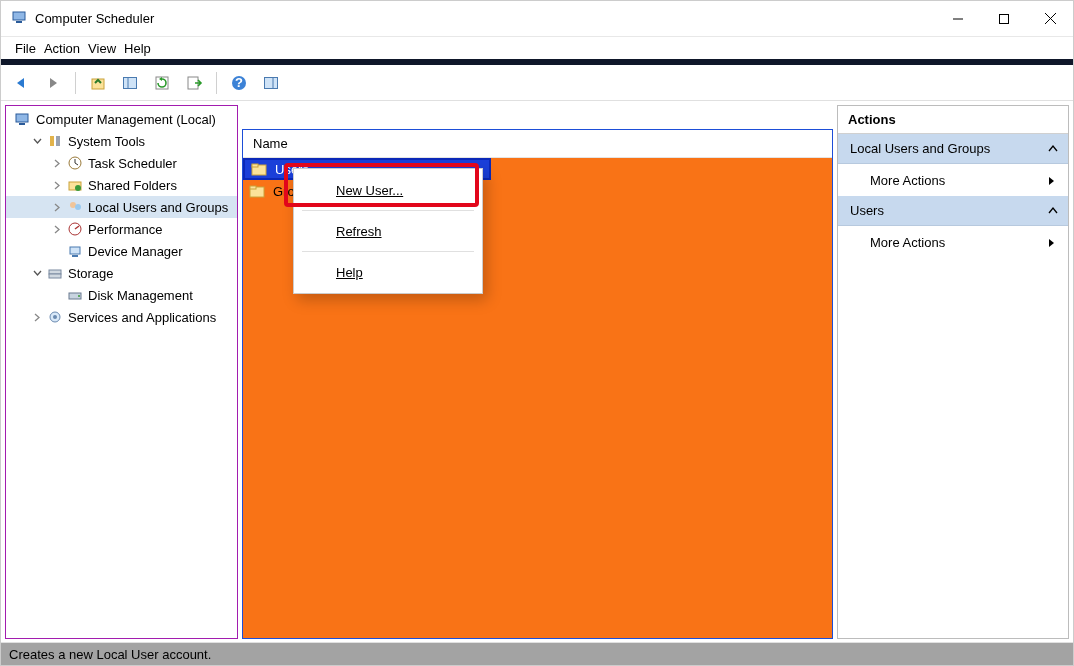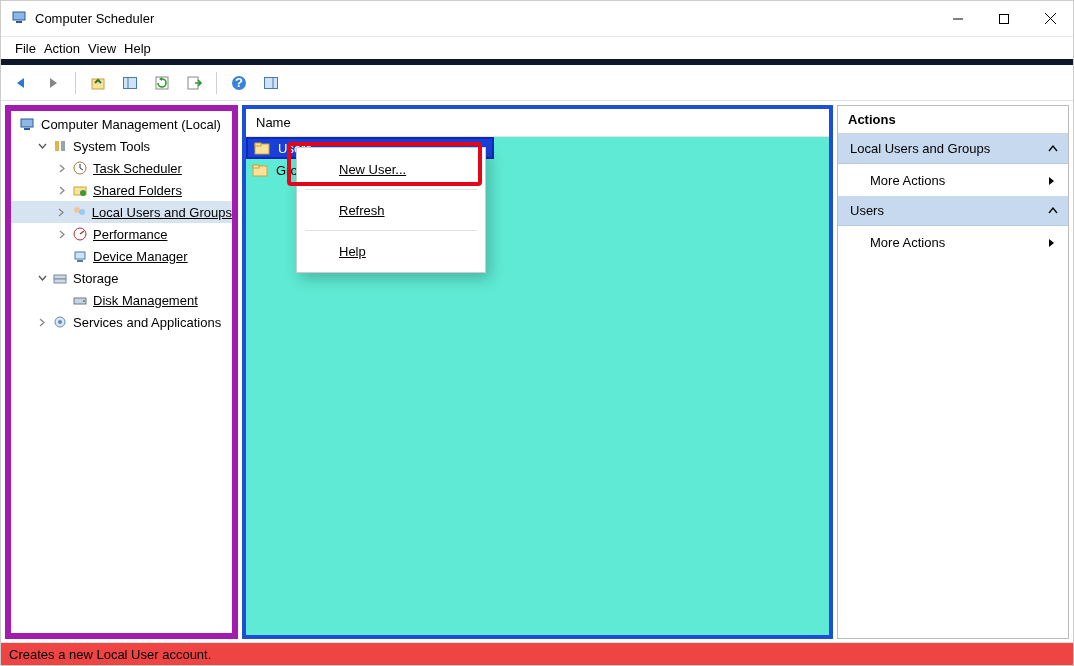--- a/index.html
+++ b/index.html
@@ -17,33 +17,33 @@
 .menubar { height: 28px; display: flex; align-items: center; padding: 0 10px; border-bottom: 6px solid #0f172a; }
 .menubar .menu-item { padding: 2px 4px; cursor: default; }
 
 
 .toolbar { height: 36px; display: flex; align-items: center; padding: 0 6px; gap: 4px; border-bottom: 1px solid #e0e0e0; }
 .tool { width: 28px; height: 28px; display: flex; align-items: center; justify-content: center; border: 1px solid transparent; border-radius: 2px; }
 .sep { width: 1px; height: 22px; background: #d0d0d0; margin: 0 4px; }
 
 
 .main { flex: 1; display: flex; border-bottom: 1px solid #e0e0e0; min-height: 0; padding: 4px 4px 3px 4px; gap: 4px; }
-.tree-pane { width: 233px; border: 6px solid #a21caf; background: #fff; overflow-y: auto; padding: 2px 0; }
-.list-pane { flex: 1; border: 4px solid #1d4ed8; background: #5eead4; position: relative; }
+.tree-pane { width: 233px; border: 1px solid #a21caf; background: #fff; overflow-y: auto; padding: 2px 0; }
+.list-pane { flex: 1; border: 1px solid #1d4ed8; background: #f97316; position: relative; margin-top: 24px; }
 .actions-pane { width: 232px; border: 1px solid #bcbcbc; background: #fff; display: flex; flex-direction: column; }
 
 
 .tree { font-size: 13px; }
 .tree .node { display: flex; align-items: center; height: 22px; padding-left: 6px; white-space: nowrap; cursor: default; }
 .tree .caret { width: 14px; height: 14px; display: inline-flex; align-items: center; justify-content: center; margin-right: 2px; color: #555; }
 .tree .ticon { width: 18px; display: inline-flex; align-items: center; justify-content: center; margin-right: 4px; }
 .tree .selected { background: #d6e4f2; }
 .d1 { padding-left: 8px !important; }
 .d2 { padding-left: 24px !important; }
-.d3 { padding-left: 44px !important; text-decoration: underline; }
+.d3 { padding-left: 44px !important; }
 
 
 .list-header { height: 28px; display: flex; align-items: center; padding: 0 10px; border-bottom: 1px solid #e4e4e4; background: #fff; font-weight: 400; }
 .list-body { }
 .list-item { height: 22px; display: flex; align-items: center; padding-left: 6px; cursor: default; }
 .list-item .folder-icon { width: 18px; display: inline-flex; margin-right: 6px; }
 .list-item.selected { background: #1a3fd9; color: #fff; border: 2px solid #0b28b8; }
 .list-item.selected .folder-icon svg rect { }
 
 
@@ -53,21 +53,21 @@
 .highlight-box { position: absolute; border: 4px solid #e2061b; pointer-events: none; z-index: 25; border-radius: 4px; }
 
 
 .actions-header { height: 28px; background: #fff; font-weight: 700; padding: 0 10px; display: flex; align-items: center; border-bottom: 1px solid #d0d0d0; font-size: 14px; }
 .actions-group { background: #c7d9ee; height: 30px; display: flex; align-items: center; padding: 0 12px; border-bottom: 1px solid #b7c9de; font-size: 13px; position: relative; }
 .actions-group .collapse { position: absolute; right: 10px; top: 8px; }
 .actions-link { height: 32px; display: flex; align-items: center; padding: 0 32px; cursor: default; position: relative; }
 .actions-link .arrow { position: absolute; right: 12px; top: 10px; }
 
 
-.statusbar { height: 22px; display: flex; align-items: center; padding: 0 8px; background: #ef4444; font-size: 13px; }
+.statusbar { height: 22px; display: flex; align-items: center; padding: 0 8px; background: #a3a3a3; font-size: 13px; }
 
 svg { overflow: visible; }
 </style>
 </head>
 <body>
 
 <div class="window">
 
   <div class="titlebar">
     <span class="ticon">

